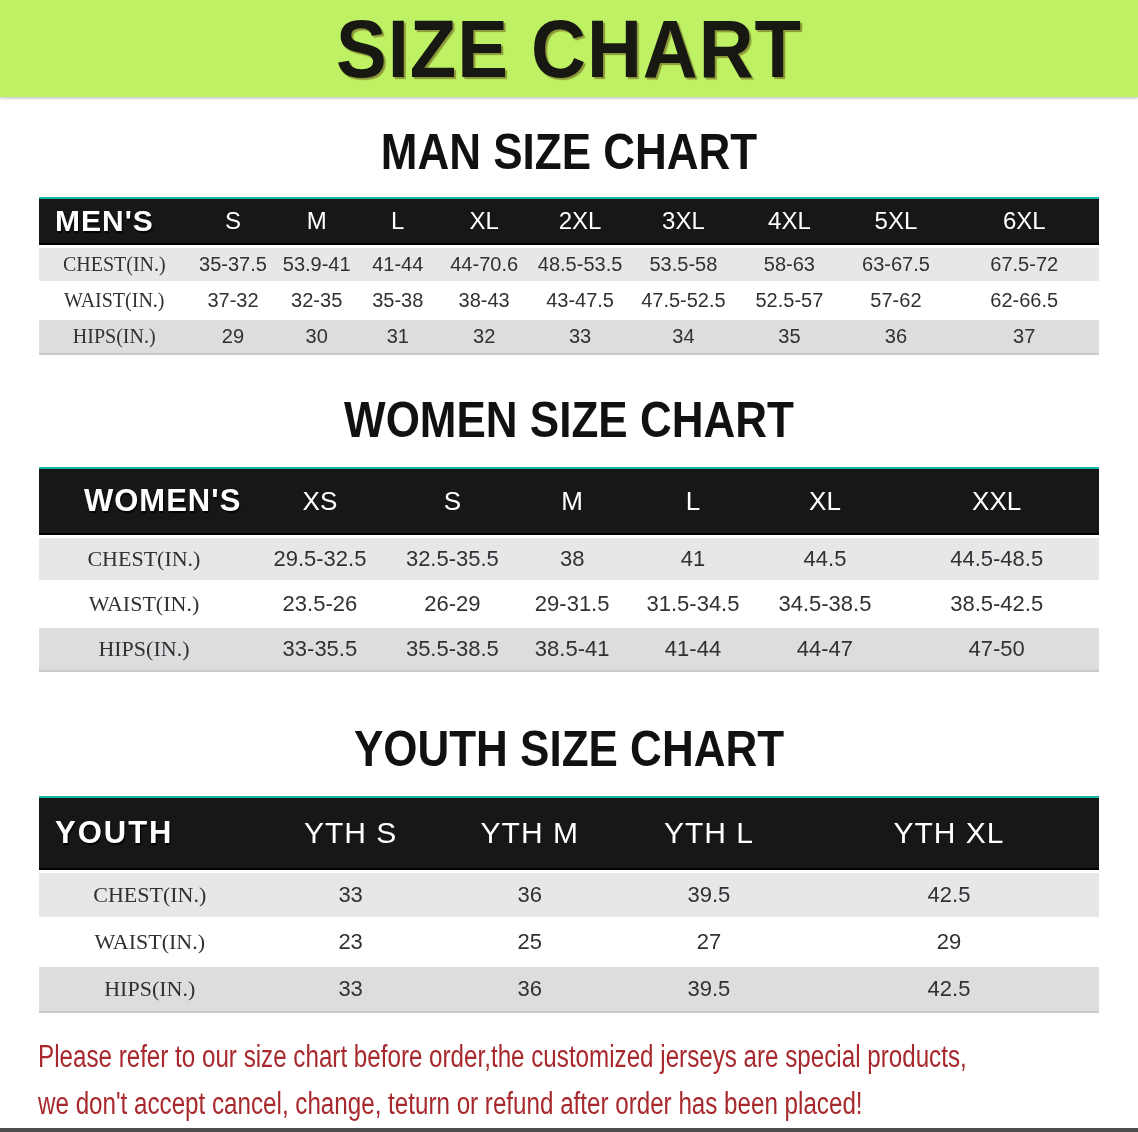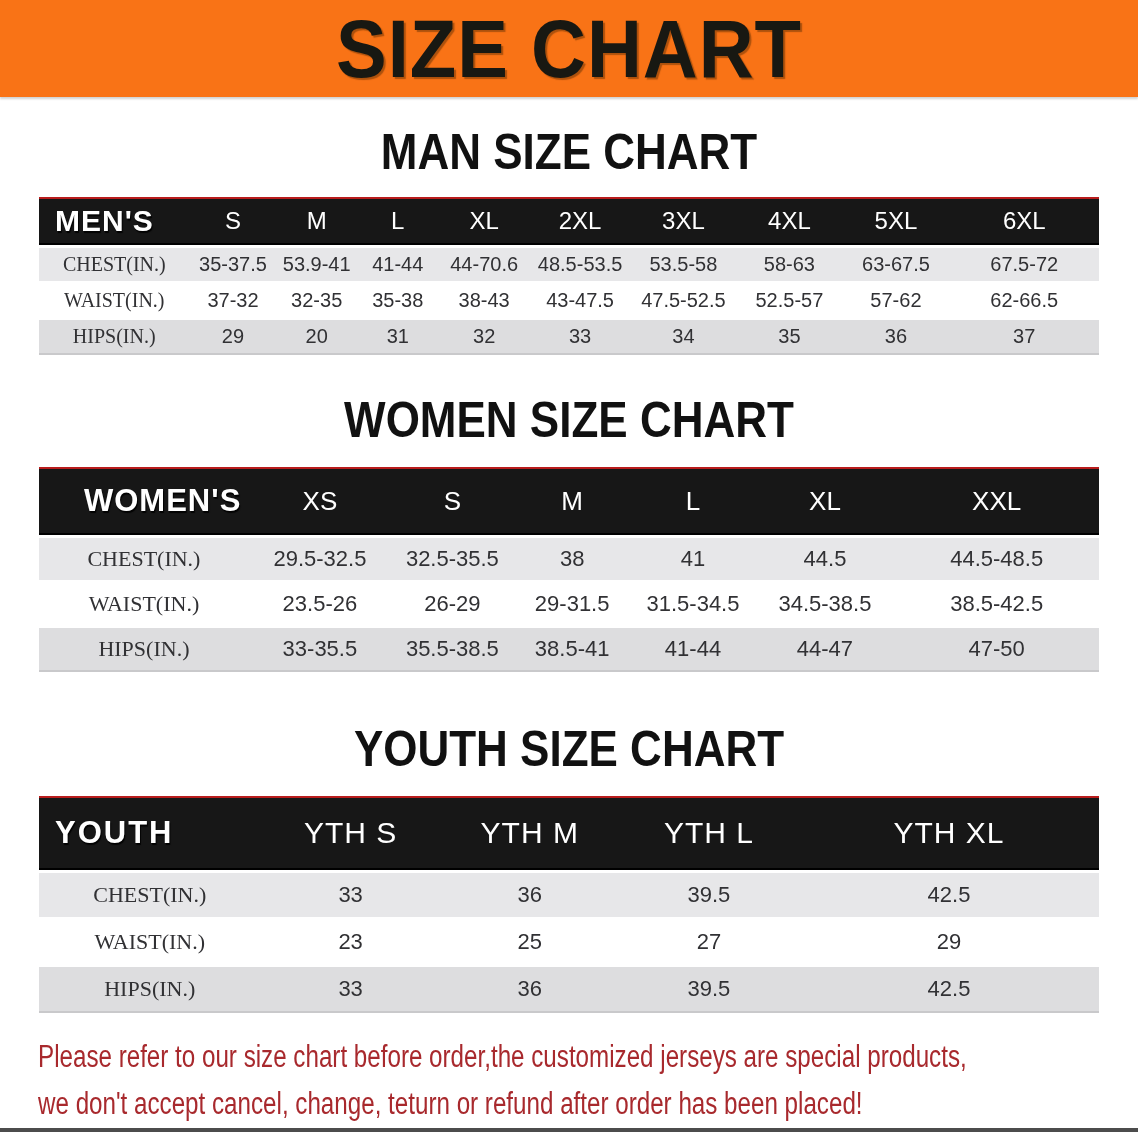--- a/index.html
+++ b/index.html
@@ -26,21 +26,21 @@
   #heading-man{margin-top:30px;margin-bottom:20px;}
   #heading-women{margin-top:40px;margin-bottom:22px;}
   #heading-youth{margin-top:52px;margin-bottom:22px;}
   
   table.size-table{
     width:1060px;margin:0 auto;border-collapse:separate;border-spacing:0;
     table-layout:fixed;
   }
   table.size-table thead th{
     background:#171717;color:#fff;font-weight:500;text-align:center;
-    border-top:2px solid #b91c1c;border-bottom:2px solid #000;
+    border-top:2px solid #14b8a6;border-bottom:2px solid #000;
     overflow:hidden;white-space:nowrap;
   }
   table.size-table thead th.tlabel{
     text-align:left;padding-left:16px;font-weight:800;letter-spacing:1px;
     text-shadow:1px 2px 1px rgba(0,0,0,0.9);
   }
   table.size-table tbody th,
   table.size-table tbody td{
     text-align:center;font-weight:400;color:#313134;
     border-top:3px solid #fff;white-space:nowrap;overflow:hidden;
@@ -72,21 +72,21 @@
     white-space:nowrap;font-weight:normal;
   }
   
   .bottom-divider{
     position:absolute;left:0;bottom:0;width:1138px;height:4px;background:#4c4c4c;
   }
 </style>
 </head>
 <body>
 
-<div class="banner" style="background: #f97316;">
+<div class="banner" style="background: #bef264;">
   <h1 style="color: rgb(24, 24, 18);">SIZE CHART</h1>
 </div>
 
 <h2 class="section-heading" id="heading-man">MAN SIZE CHART</h2>
 <table class="size-table" id="table-mens">
     <colgroup>
       <col style="width: 14.2%;">
       <col style="width: 8.2%;">
       <col style="width: 7.6%;">
       <col style="width: 7.7%;">
@@ -132,21 +132,21 @@
         <td>38-43</td>
         <td>43-47.5</td>
         <td>47.5-52.5</td>
         <td>52.5-57</td>
         <td>57-62</td>
         <td>62-66.5</td>
       </tr>
       <tr>
         <th scope="row">HIPS(IN.)</th>
         <td>29</td>
-        <td>20</td>
+        <td>30</td>
         <td>31</td>
         <td>32</td>
         <td>33</td>
         <td>34</td>
         <td>35</td>
         <td>36</td>
         <td>37</td>
       </tr>
     </tbody>
   </table>

